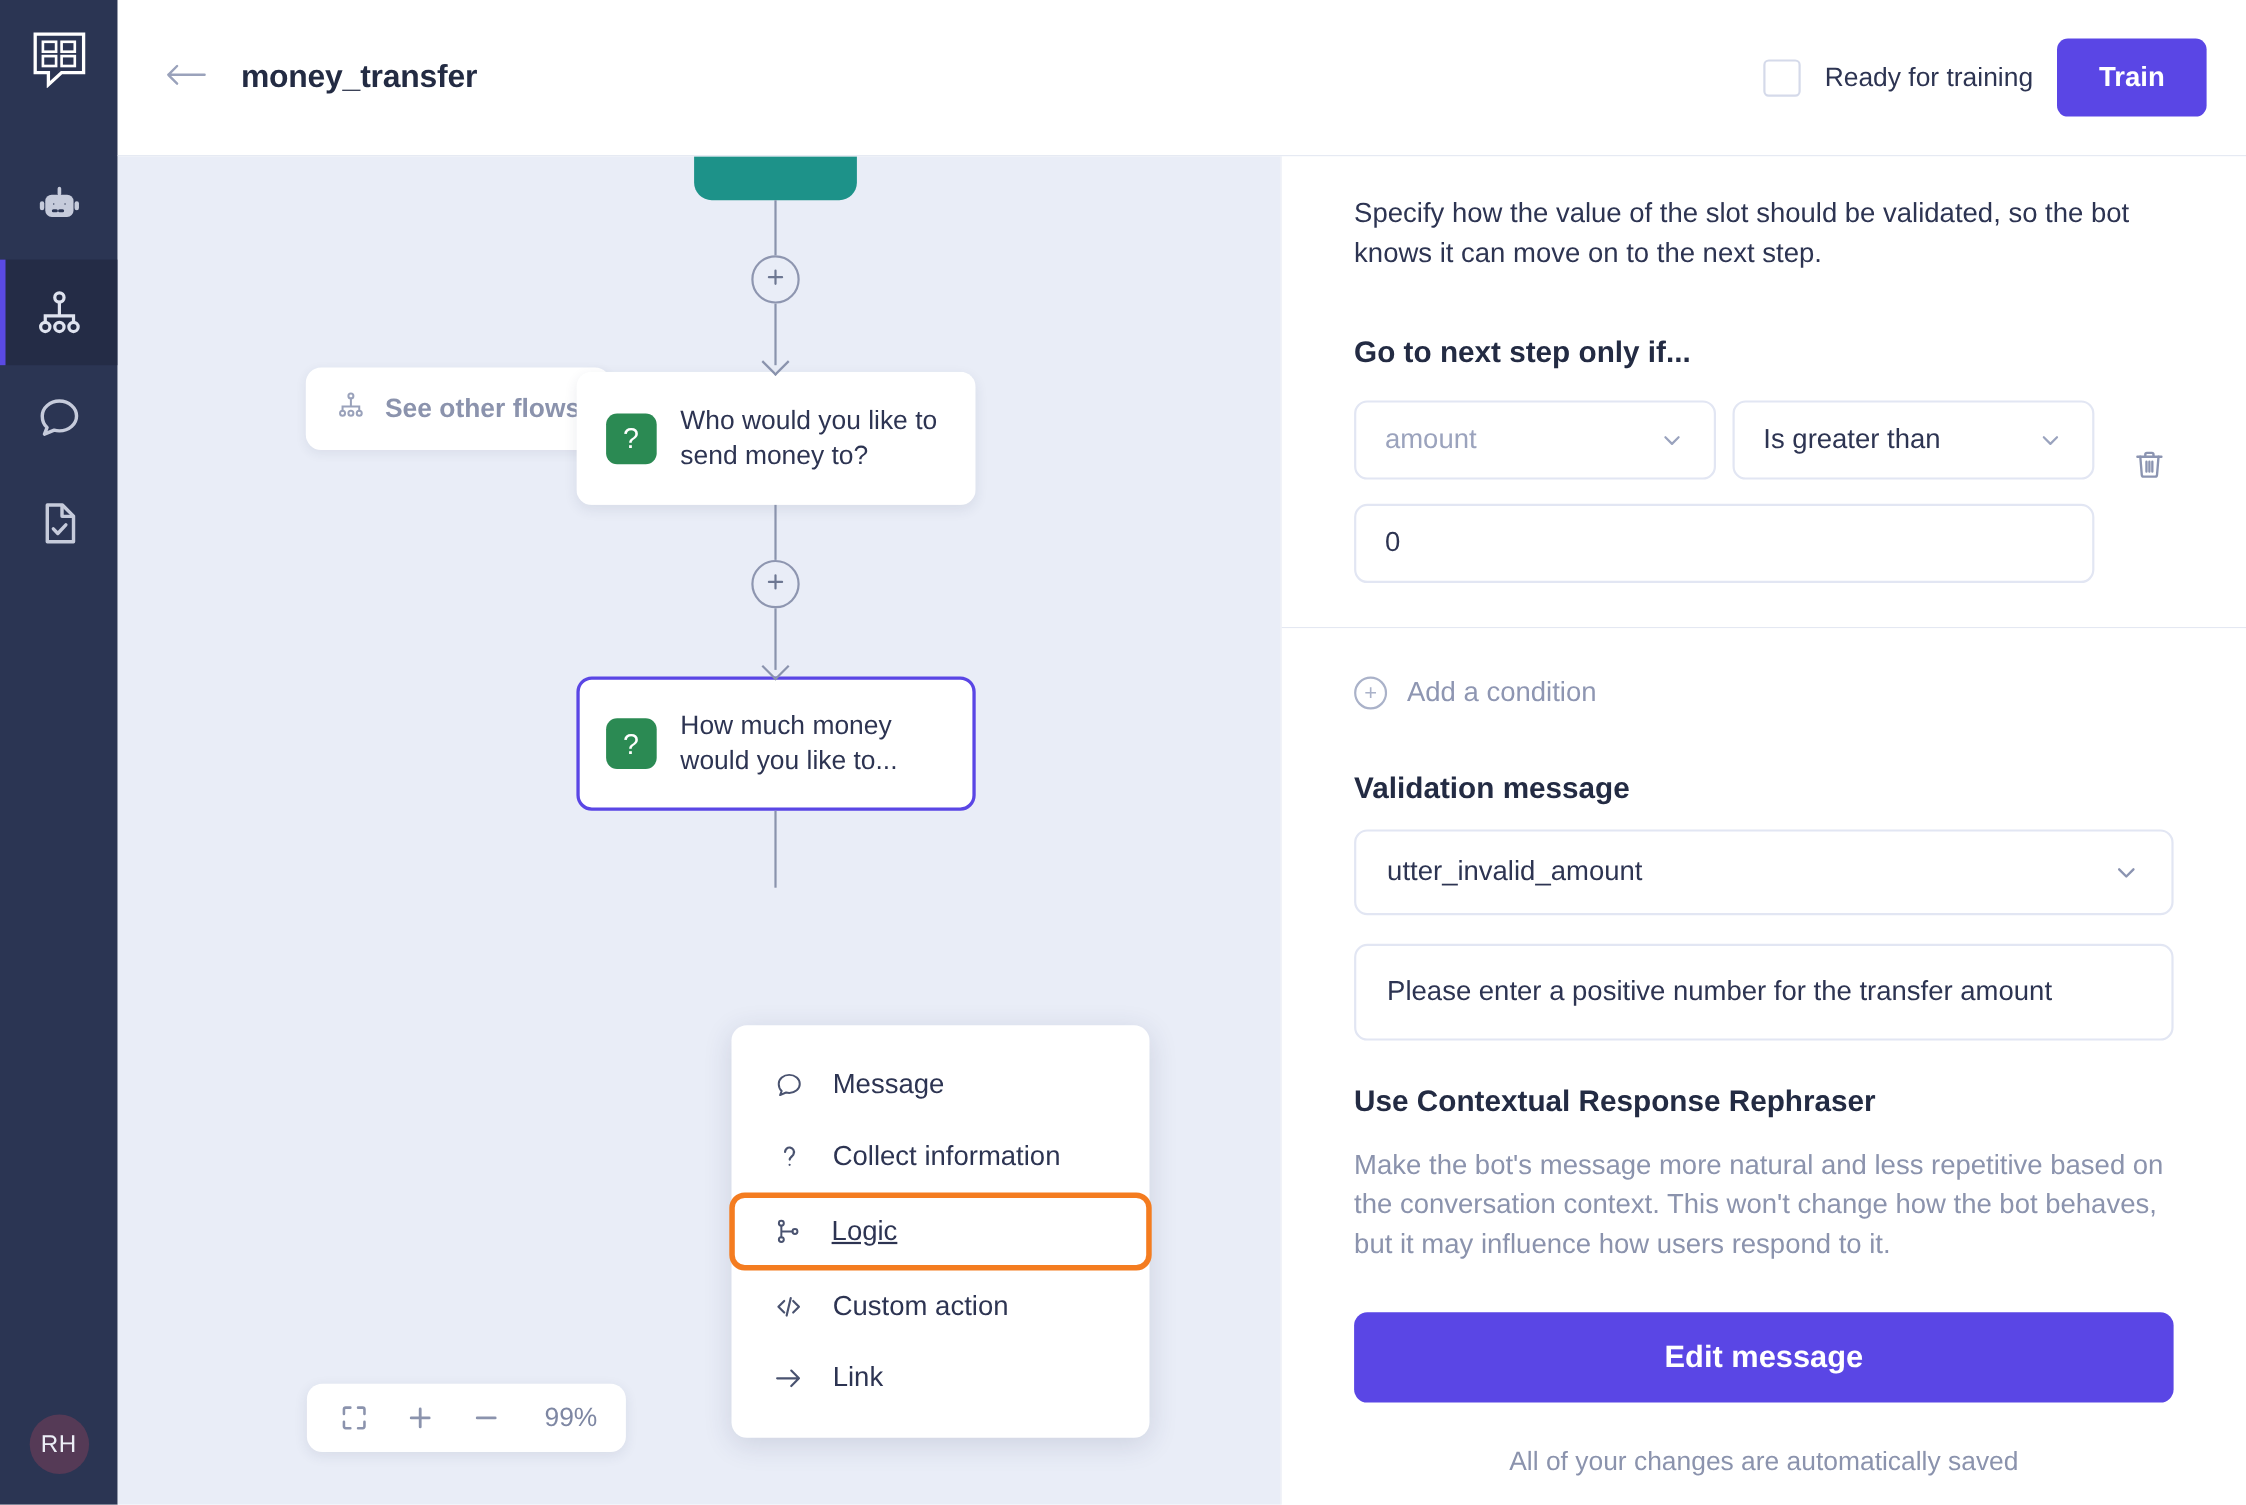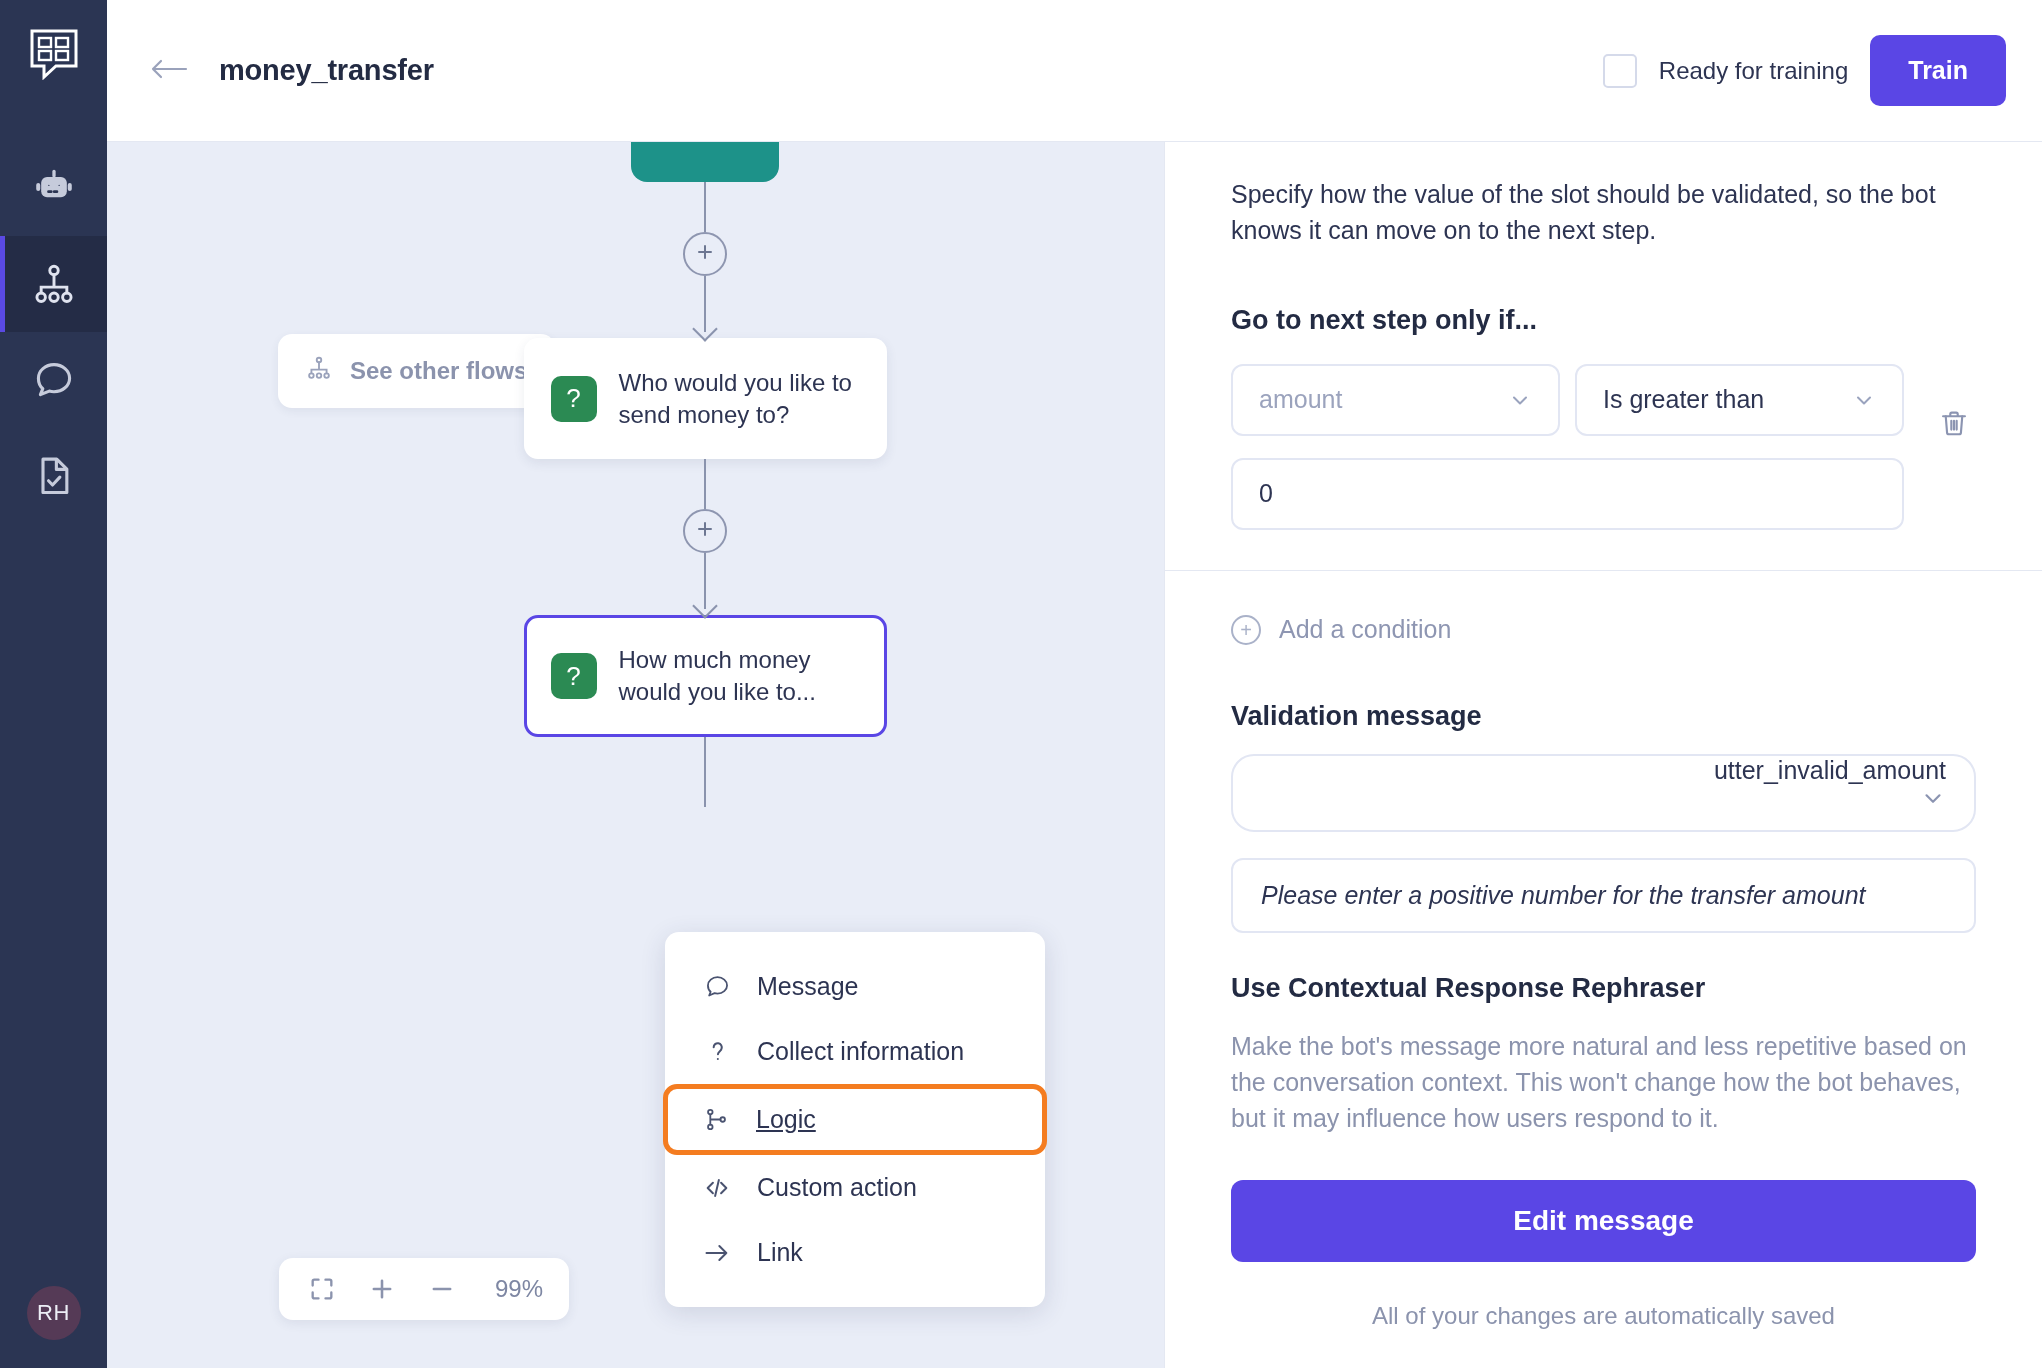--- a/index.html
+++ b/index.html
@@ -179,29 +179,29 @@
     margin-top: 44px; font-size: 25px; color: #8e96b2; cursor: pointer;
   }
   .circle-plus {
     width: 30px; height: 30px; border-radius: 50%; border: 2px solid #aab2c9;
     display: flex; align-items: center; justify-content: center;
     font-size: 20px; color: #aab2c9; line-height: 1; flex:none;
   }
 
   .p-label { font-size: 27px; font-weight: bold; color: #232b43; margin-top: 56px; }
   .select-box {
-    margin-top: 22px; height: 78px; border: 2px solid #e2e6f3; border-radius: 23px;
-    display: flex; align-items: flex-end; padding: 0 28px;
-    font-size: 25px; color: #2d3452; cursor: pointer; flex-direction: column;
+    margin-top: 22px; height: 78px; border: 2px solid #e2e6f3; border-radius: 12px;
+    display: flex; align-items: center; padding: 0 28px;
+    font-size: 25px; color: #2d3452; cursor: pointer;
   }
   .select-box .chev { margin-left: auto; color: #8b94b1; display:flex; }
   .text-box {
-    margin-top: 26px; height: 75px; border: 2px solid #e2e6f3; border-radius: 12px;
+    margin-top: 26px; height: 88px; border: 2px solid #e2e6f3; border-radius: 12px;
     display: flex; align-items: center; padding: 0 28px;
-    font-size: 25px; color: #2d3452; font-style: italic;
+    font-size: 25px; color: #2d3452;
   }
   .rephraser-title { font-size: 27px; font-weight: bold; color: #232b43; margin-top: 40px; }
   .rephraser-desc { font-size: 25px; color: #8b93ad; line-height: 1.45; margin-top: 24px; }
   .btn-edit {
     margin-top: 44px; width: 100%; height: 82px;
     background: #5a46e5; color: #fff; border: none; border-radius: 12px;
     font-size: 28px; font-weight: bold; cursor: pointer;
   }
   .saved-note { text-align: center; font-size: 24px; color: #8b93ad; margin-top: 40px; }
 </style>

